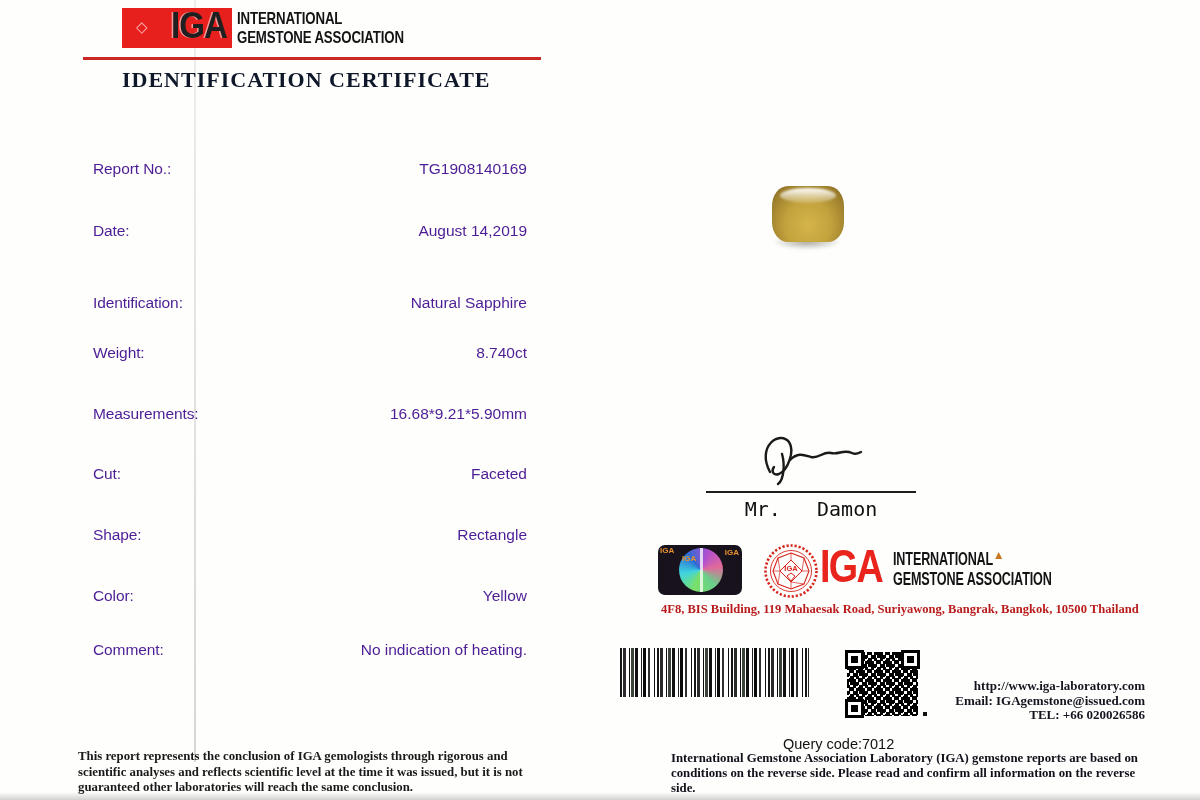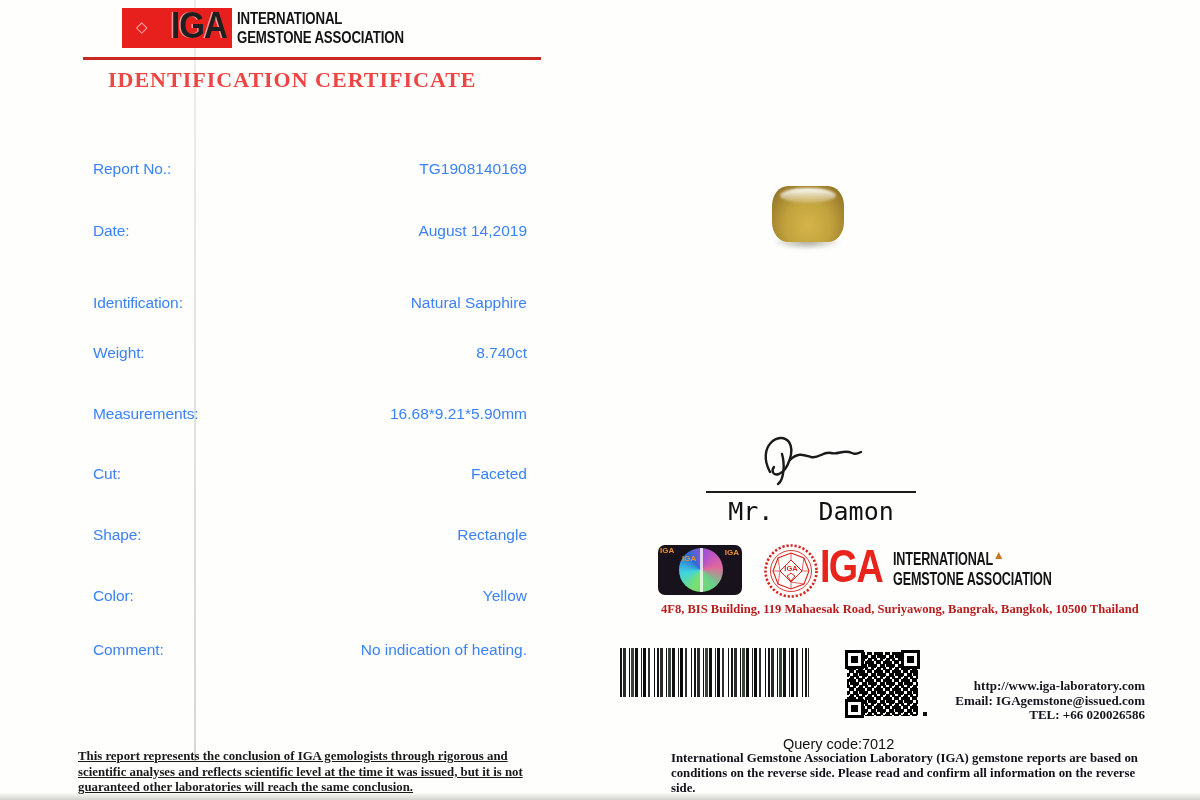--- a/index.html
+++ b/index.html
@@ -16,43 +16,43 @@
 
   
   .logo-box{position:absolute;left:122px;top:8px;width:110px;height:40px;background:#e8201d;}
   .logo-diamond{position:absolute;left:14px;top:10px;font-size:15px;color:rgba(255,228,228,.75);}
   .logo-iga{position:absolute;right:5px;top:-3px;font-size:36px;font-weight:800;
     letter-spacing:-1px;color:#1f1f1f;text-shadow:-1.5px 0 0 rgba(255,255,255,.55);
     transform:scaleX(.92);transform-origin:right top;}
   .org-top{position:absolute;left:237px;top:9px;font-weight:700;font-size:17px;line-height:19px;
     letter-spacing:-.2px;color:#141414;transform:scaleX(.78);transform-origin:left top;white-space:nowrap;}
   .red-line{position:absolute;left:83px;top:57px;width:458px;height:3px;background:#c92824;}
-  .cert-title{position:absolute;left:108px;top:67px;font-family:"Liberation Serif",serif;
-    font-weight:700;font-size:22px;letter-spacing:1px;color:#ef4444;white-space:nowrap;}
+  .cert-title{position:absolute;left:122px;top:67px;font-family:"Liberation Serif",serif;
+    font-weight:700;font-size:22px;letter-spacing:1px;color:#0f172a;white-space:nowrap;}
 
   
   .field-row{position:absolute;left:93px;width:434px;display:flex;justify-content:space-between;
-    font-size:15.5px;color:#3b82f6;}
+    font-size:15.5px;color:#4c1d95;}
   .field-row .lbl{letter-spacing:-.1px;}
   .field-row .val{text-align:right;}
 
   
   .gem-wrap{position:absolute;left:766px;top:182px;width:84px;height:70px;}
   .gem-shadow{position:absolute;left:6px;top:52px;width:70px;height:16px;border-radius:50%;
     background:radial-gradient(ellipse at center,rgba(85,85,62,.5),rgba(85,85,62,0) 70%);filter:blur(1.5px);}
   .gem-body{position:absolute;left:6px;top:4px;width:72px;height:56px;border-radius:16px/20px;
     background:radial-gradient(ellipse at 50% 70%,#d4b54a 0%,#c2a23c 45%,#9b7d2c 80%,#7d6421 100%);}
   .gem-body::before{content:"";position:absolute;left:8px;right:8px;top:2px;height:15px;
     border-radius:50%;background:linear-gradient(#ffffff,rgba(255,255,235,.15));filter:blur(1px);}
 
   
   .sig-svg{position:absolute;left:740px;top:428px;}
   .sig-line{position:absolute;left:706px;top:491px;width:210px;height:2px;background:#1c1c1c;}
   .sig-name{position:absolute;left:706px;top:497px;width:210px;text-align:center;
-    font-family:"DejaVu Sans Mono",monospace;font-size:25px;color:#101010;white-space:pre;}
+    font-family:"DejaVu Sans Mono",monospace;font-size:20px;color:#101010;white-space:pre;}
 
   
   .holo{position:absolute;left:658px;top:545px;width:84px;height:50px;border-radius:7px;
     background:#17121c;overflow:hidden;}
   .holo-circle{position:absolute;left:21px;top:3px;width:44px;height:44px;border-radius:50%;
     background:conic-gradient(from 200deg,#7be06a,#3fd4e0,#2b6bd4,#b04fd0,#e06a9a,#68d08a,#7be06a);}
   .holo-circle::after{content:"";position:absolute;left:48%;top:0;width:3px;height:100%;
     background:rgba(255,255,255,.75);}
   .holo-txt{position:absolute;font-size:8px;font-weight:700;color:#e89030;letter-spacing:0;}
   .seal-svg{position:absolute;left:763px;top:543px;}
@@ -83,21 +83,21 @@
   .qr-dot{position:absolute;left:923px;top:712px;width:4px;height:4px;background:#111;}
   .contact{position:absolute;right:55px;top:679px;text-align:right;
     font-family:"Liberation Serif",serif;font-weight:700;font-size:13px;line-height:14.5px;color:#14141f;}
 
   
   .query-code{position:absolute;left:783px;top:736px;width:200px;text-align:left;
     font-size:14.5px;color:#121212;}
   .reverse-note{position:absolute;left:671px;top:751px;width:470px;
     font-family:"Liberation Serif",serif;font-weight:700;font-size:12.8px;line-height:14.8px;color:#10101a;}
   .disclaimer{position:absolute;left:78px;top:749px;width:474px;
-    font-family:"Liberation Serif",serif;font-weight:700;font-size:12.8px;line-height:15.6px;color:#191919;text-decoration:underline;}
+    font-family:"Liberation Serif",serif;font-weight:700;font-size:12.8px;line-height:15.6px;color:#191919;}
 </style>
 </head>
 <body>
 
 <div class="page">
 
   <div class="fold-line"></div>
 
   <div class="logo-box">
     <span class="logo-diamond">◇</span>

